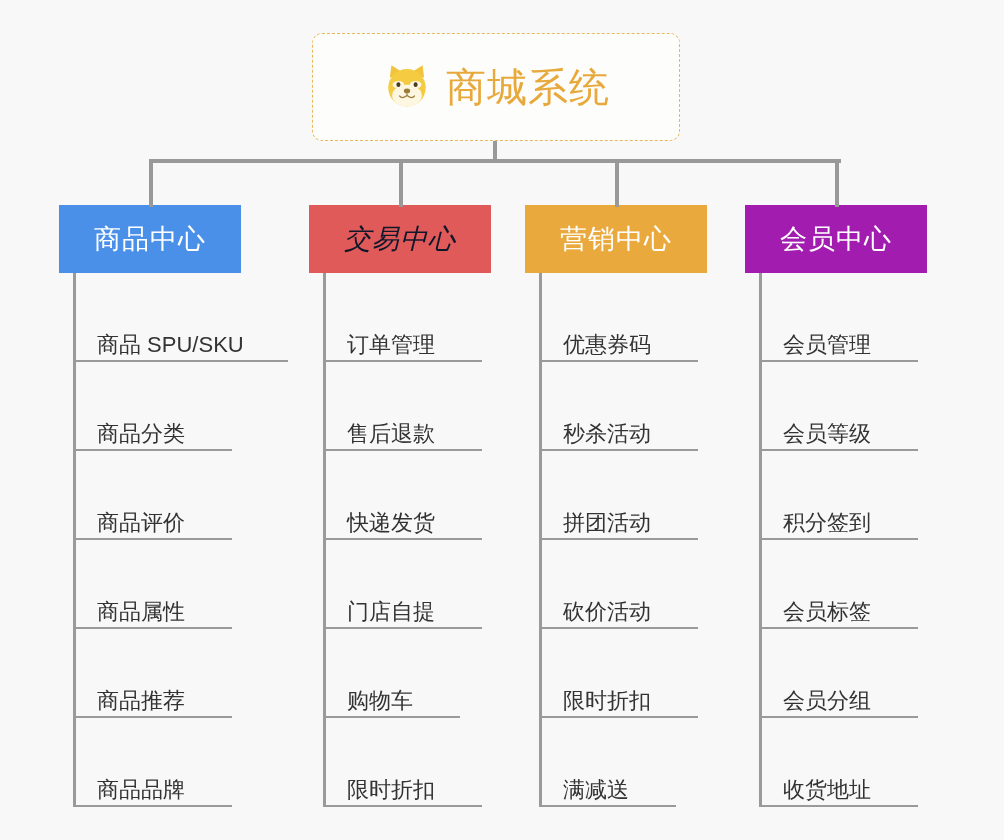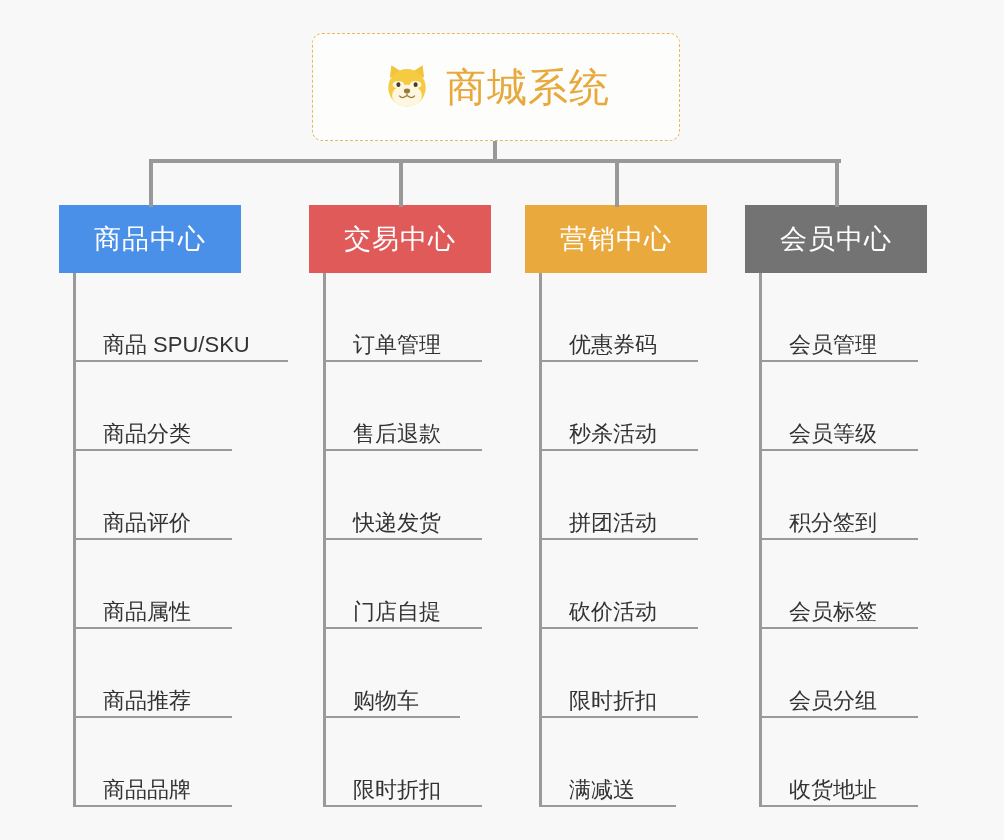--- a/index.html
+++ b/index.html
@@ -104,21 +104,21 @@
     top: 0;
     width: 2.5px;
     background: #9a9a9a;
   }
 
   .leaf {
     position: relative;
     height: 89px;
     display: flex;
     align-items: flex-end;
-    padding-left: 30px;
+    padding-left: 24px;
   }
   .leaf-text {
     font-size: 22px;
     color: #333333;
     white-space: nowrap;
     padding-bottom: 6px;
     line-height: 1;
   }
   .leaf-underline {
     position: absolute;
@@ -189,21 +189,21 @@
             <span class="leaf-text">商品推荐</span>
             <div class="leaf-underline" style="width: 159px;"></div>
           </div>
           <div class="leaf">
             <span class="leaf-text">商品品牌</span>
             <div class="leaf-underline" style="width: 159px;"></div>
           </div>
         </div>
       </div>
       <div class="column" style="left: 309px; width: 182px;">
-        <div class="cat-box" style="background: rgb(224, 90, 90); color: #ffffff; width: 182px;">交易中心</div>
+        <div class="cat-box" style="background: rgb(224, 90, 90); color: #0f172a; width: 182px; font-style: italic;">交易中心</div>
         <div class="leaf-area">
           <div class="spine" style="height: 534px;"></div>
           <div class="leaf">
             <span class="leaf-text">订单管理</span>
             <div class="leaf-underline" style="width: 159px;"></div>
           </div>
           <div class="leaf">
             <span class="leaf-text">售后退款</span>
             <div class="leaf-underline" style="width: 159px;"></div>
           </div>
@@ -249,21 +249,21 @@
             <span class="leaf-text">限时折扣</span>
             <div class="leaf-underline" style="width: 159px;"></div>
           </div>
           <div class="leaf">
             <span class="leaf-text">满减送</span>
             <div class="leaf-underline" style="width: 137px;"></div>
           </div>
         </div>
       </div>
       <div class="column" style="left: 745px; width: 182px;">
-        <div class="cat-box" style="background: #737373; color: rgb(255, 255, 255); width: 182px;">会员中心</div>
+        <div class="cat-box" style="background: #a21caf; color: rgb(255, 255, 255); width: 182px;">会员中心</div>
         <div class="leaf-area">
           <div class="spine" style="height: 534px;"></div>
           <div class="leaf">
             <span class="leaf-text">会员管理</span>
             <div class="leaf-underline" style="width: 159px;"></div>
           </div>
           <div class="leaf">
             <span class="leaf-text">会员等级</span>
             <div class="leaf-underline" style="width: 159px;"></div>
           </div>

